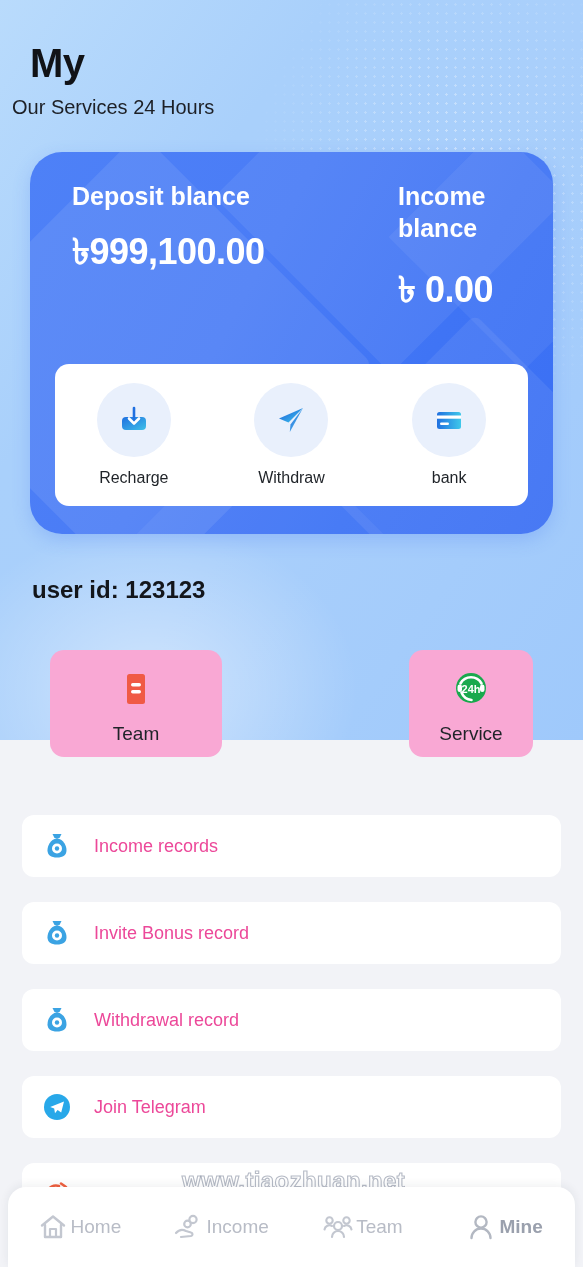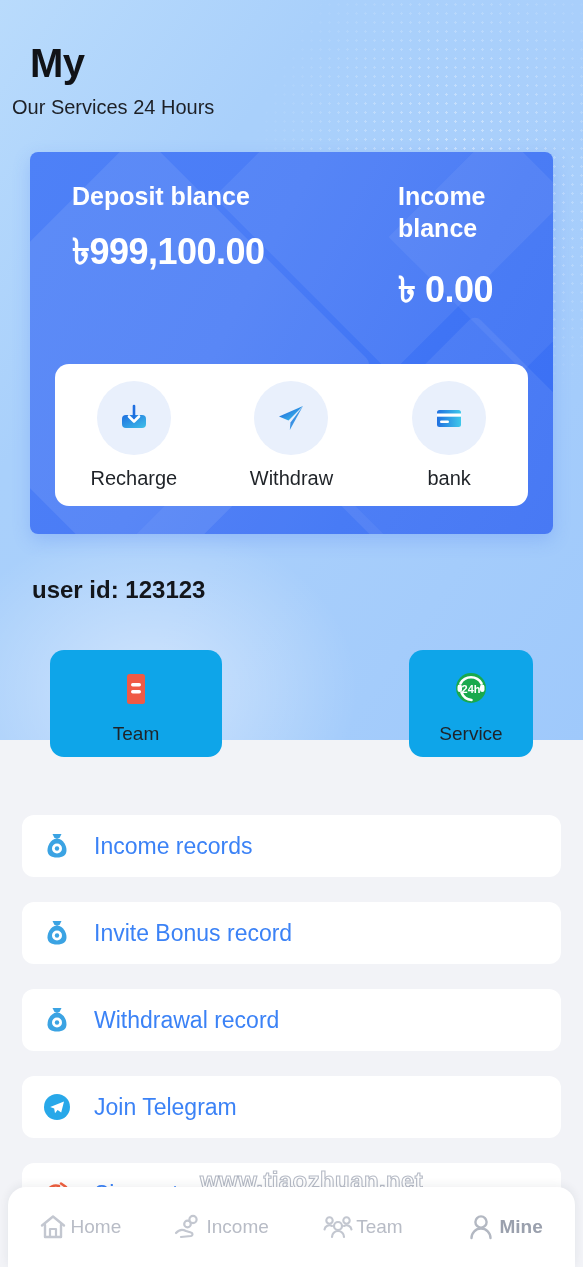--- a/index.html
+++ b/index.html
@@ -60,21 +60,21 @@
     font-size: 20px;
     color: #1d2026;
     font-weight: 400;
   }
 
   
   .balance-card {
     position: absolute;
     left: 30px; top: 152px;
     width: 523px; height: 382px;
-    border-radius: 8px;
+    border-radius: 32px;
     background: linear-gradient(118deg, #4e81f7 0%, #4a7cf6 40%, #3f74f5 70%, #3a6ff4 100%);
     overflow: hidden;
     box-shadow: 0 6px 18px rgba(60,110,240,0.22);
   }
   .poly {
     position: absolute;
     pointer-events: none;
   }
   .poly.p1 {
     left: -55px; top: 48px;
@@ -162,21 +162,21 @@
   .action-circle {
     width: 74px; height: 74px;
     border-radius: 50%;
     background: #e9f0fc;
     display: flex;
     align-items: center;
     justify-content: center;
   }
   .action-label {
     margin-top: 12px;
-    font-size: 20px;
+    font-size: 16px;
     color: #1f2328;
   }
 
   .user-id {
     position: absolute;
     left: 32px; top: 552px;
     font-size: 24px;
     font-weight: bold;
     color: #13161b;
     margin-top: 24px;
@@ -185,21 +185,21 @@
   
   .quick-row {
     position: absolute;
     top: 650px; left: 0;
     width: 583px;
     display: flex;
     justify-content: space-between;
     padding: 0 50px;
   }
   .quick-card {
-    background: #0ea5e9;
+    background: #f9a8d4;
     border-radius: 14px;
     width: 124px;
     min-height: 100px;
     display: flex;
     flex-direction: column;
     align-items: center;
     justify-content: center;
     padding: 14px 6px 12px;
     cursor: pointer;
   }
@@ -229,28 +229,28 @@
     margin-bottom: 25px;
     cursor: pointer;
   }
   .list-icon {
     width: 34px; height: 34px;
     display: flex; align-items: center; justify-content: center;
     flex: 0 0 34px;
   }
   .list-label {
     margin-left: 20px;
-    font-size: 23px;
-    color: #3b82f6;
+    font-size: 18px;
+    color: #ec4899;
   }
 
   
   .watermark {
     position: absolute;
-    left: 200px; top: 1167px;
+    left: 182px; top: 1167px;
     font-size: 24px;
     font-weight: bold;
     color: transparent;
     -webkit-text-stroke: 1.1px rgba(120,130,150,0.55);
     letter-spacing: 0.4px;
     pointer-events: none;
     white-space: nowrap;
   }
 
   

